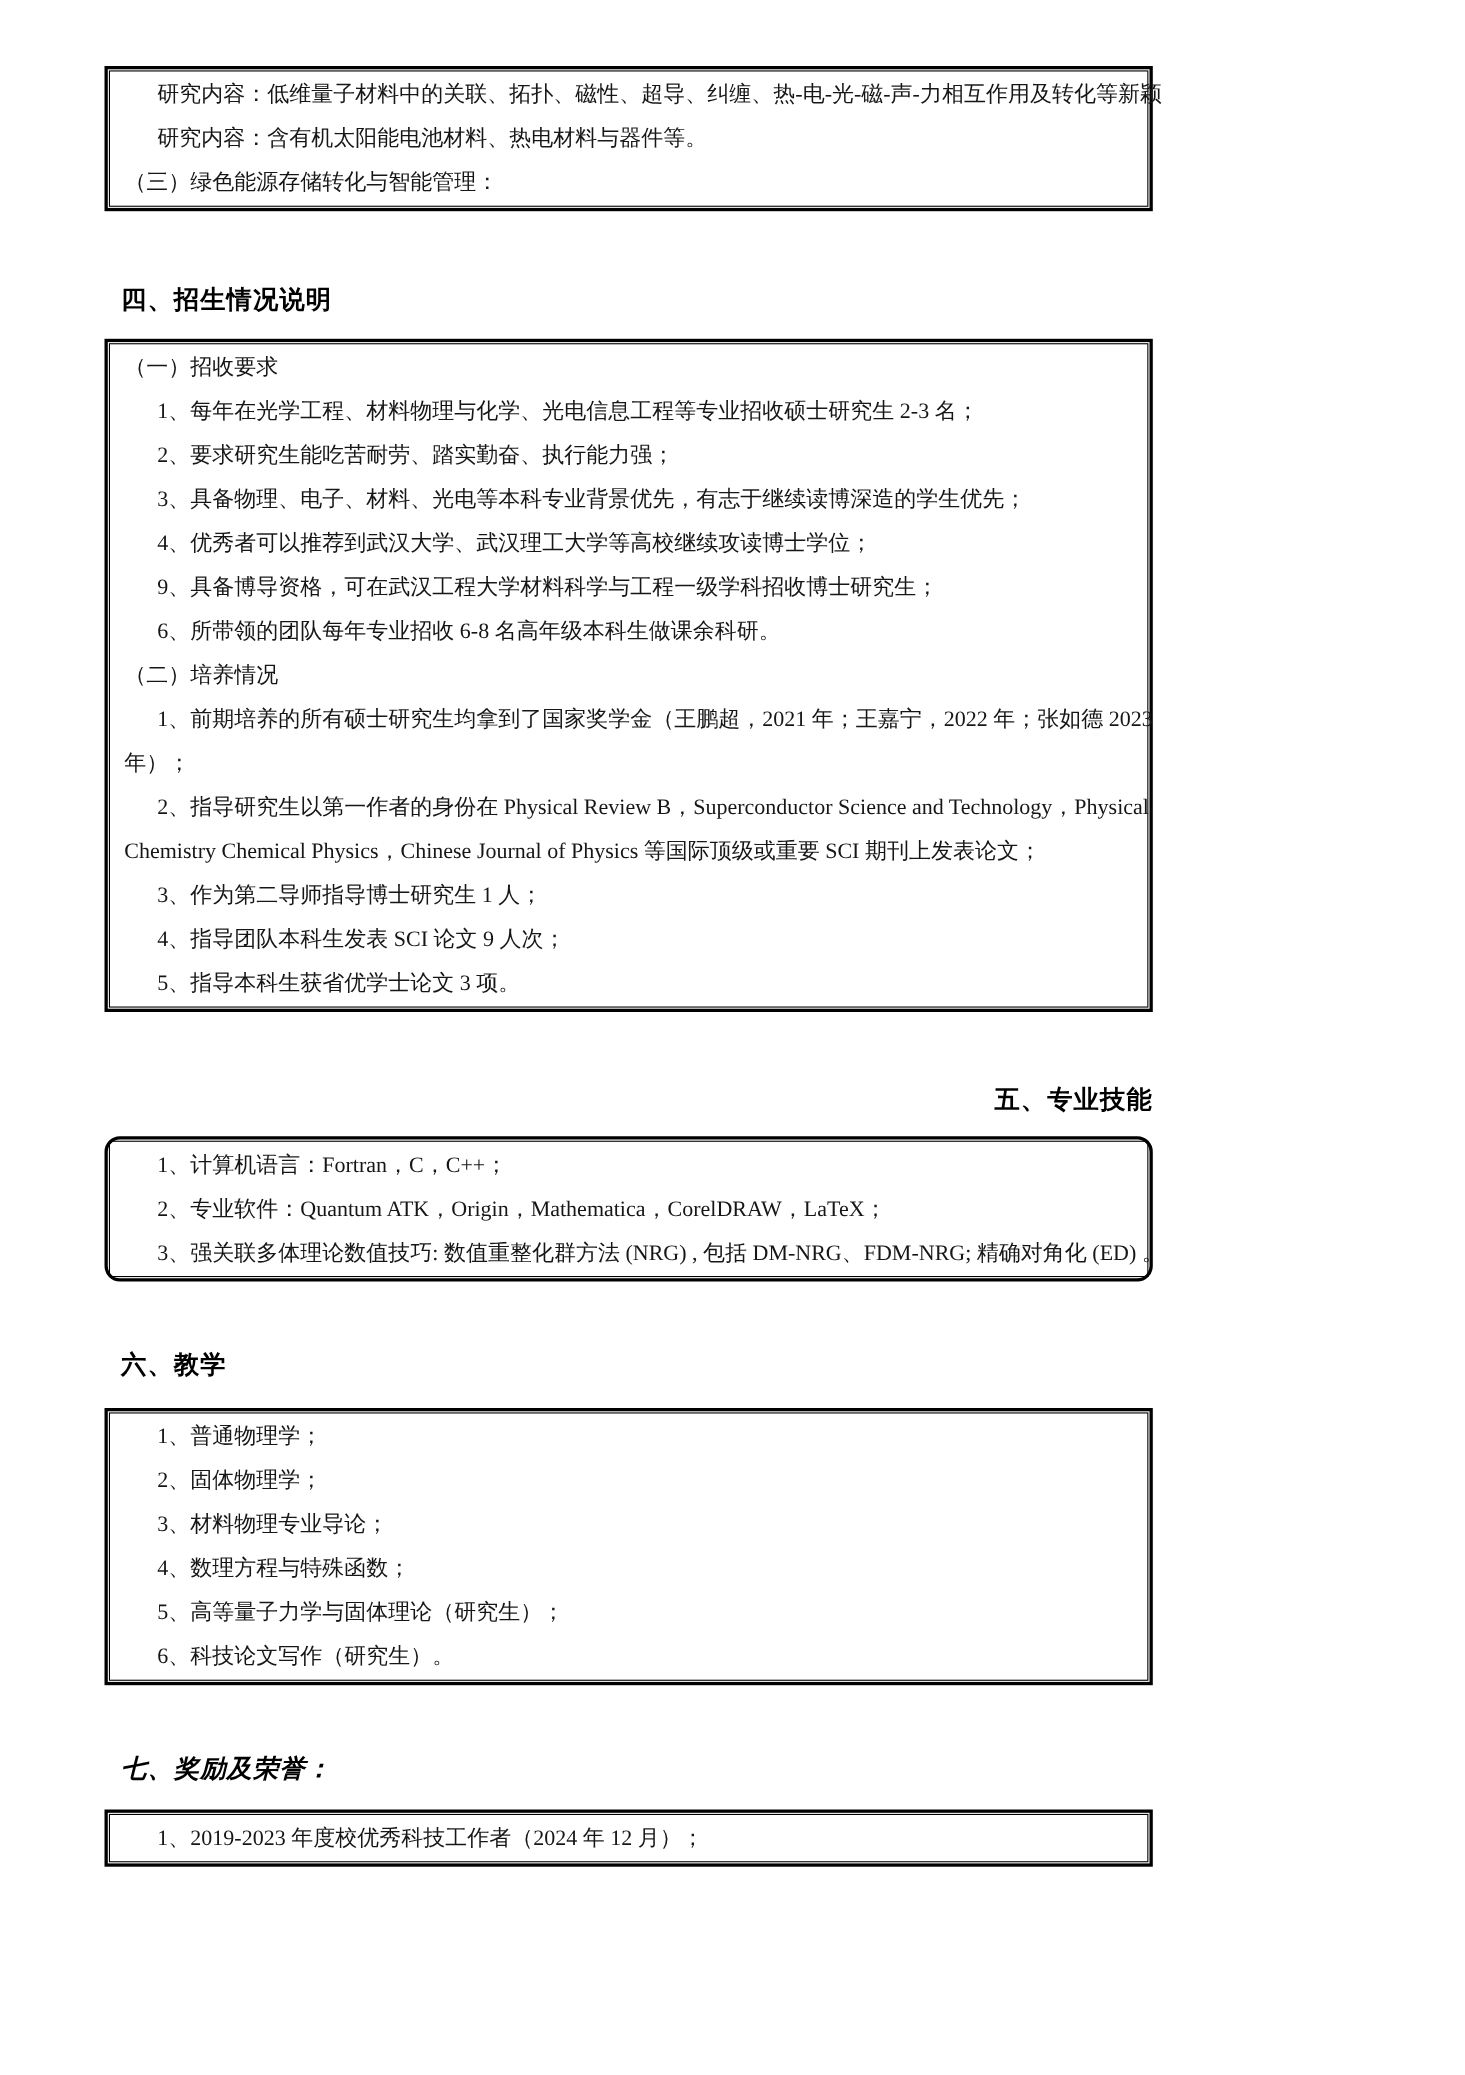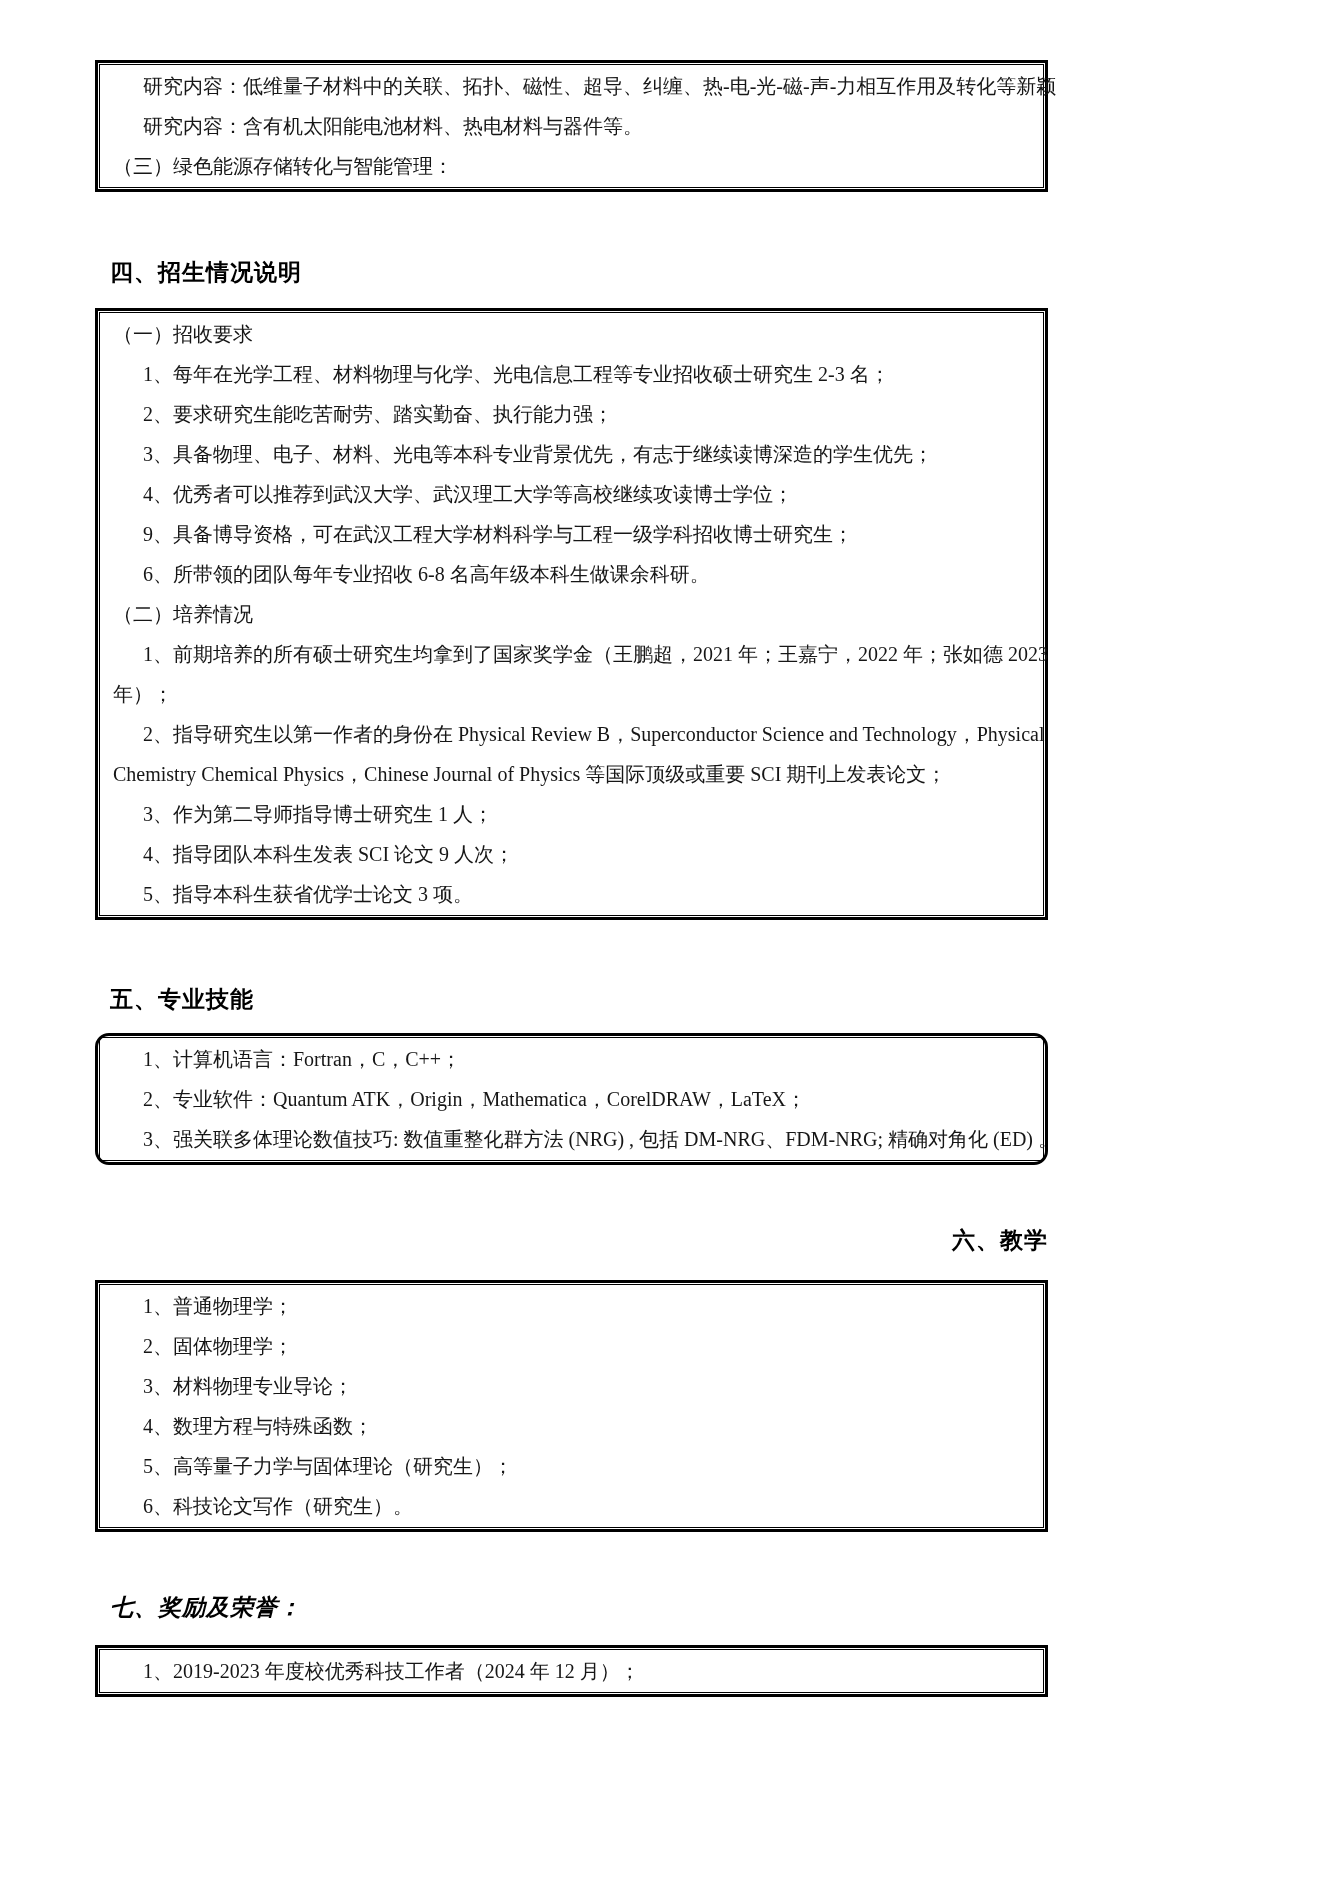--- a/index.html
+++ b/index.html
@@ -48,29 +48,29 @@
           <div class="line">（二）培养情况</div>
           <div class="line ind">1、前期培养的所有硕士研究生均拿到了国家奖学金（王鹏超，2021 年；王嘉宁，2022 年；张如德 2023</div>
           <div class="line">年）；</div>
           <div class="line ind">2、指导研究生以第一作者的身份在 Physical Review B，Superconductor Science and Technology，Physical</div>
           <div class="line">Chemistry Chemical Physics，Chinese Journal of Physics 等国际顶级或重要 SCI 期刊上发表论文；</div>
           <div class="line ind">3、作为第二导师指导博士研究生 1 人；</div>
           <div class="line ind">4、指导团队本科生发表 SCI 论文 9 人次；</div>
           <div class="line ind">5、指导本科生获省优学士论文 3 项。</div>
         </div>
       </div>
-      <div class="heading" style="margin-top: 66px;">五、专业技能</div>
+      <div class="heading" style="margin-top: 66px; text-align: right;">五、专业技能</div>
       <div class="box" style="margin-top: 19px; border-radius: 14px;">
         <div class="box-inner">
           <div class="line ind">1、计算机语言：Fortran，C，C++；</div>
           <div class="line ind">2、专业软件：Quantum ATK，Origin，Mathematica，CorelDRAW，LaTeX；</div>
           <div class="line ind">3、强关联多体理论数值技巧: 数值重整化群方法 (NRG) , 包括 DM-NRG、FDM-NRG; 精确对角化 (ED) 。</div>
         </div>
       </div>
-      <div class="heading" style="margin-top: 62px; text-align: right;">六、教学</div>
+      <div class="heading" style="margin-top: 62px;">六、教学</div>
       <div class="box" style="margin-top: 25px;">
         <div class="box-inner">
           <div class="line ind">1、普通物理学；</div>
           <div class="line ind">2、固体物理学；</div>
           <div class="line ind">3、材料物理专业导论；</div>
           <div class="line ind">4、数理方程与特殊函数；</div>
           <div class="line ind">5、高等量子力学与固体理论（研究生）；</div>
           <div class="line ind">6、科技论文写作（研究生）。</div>
         </div>
       </div>

